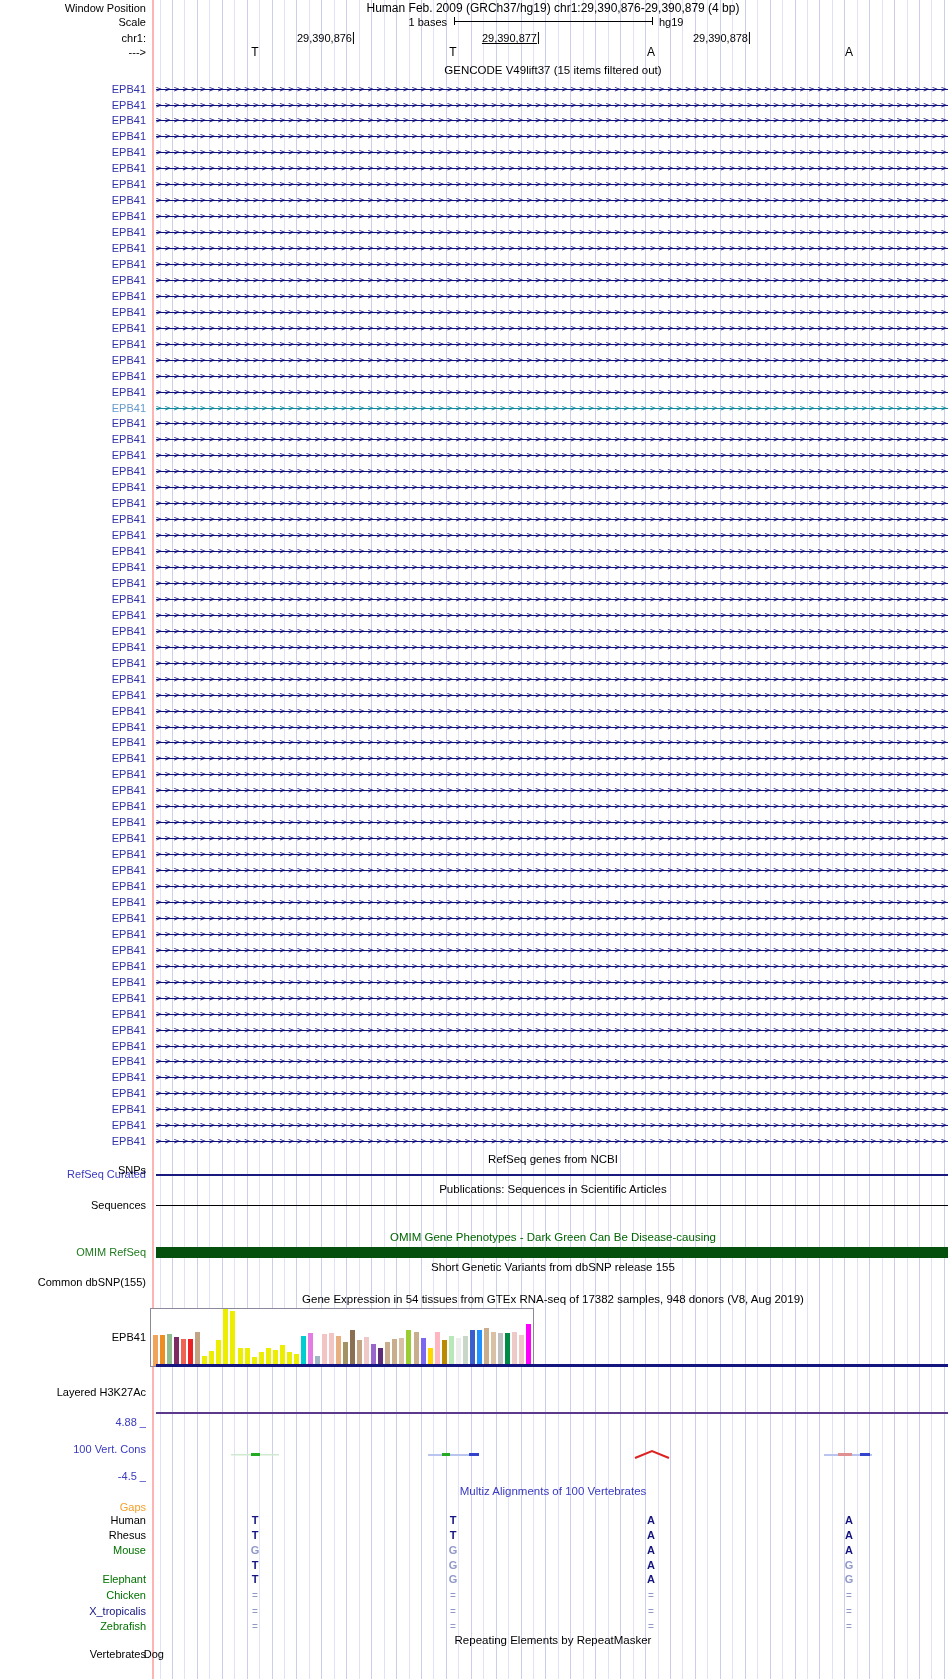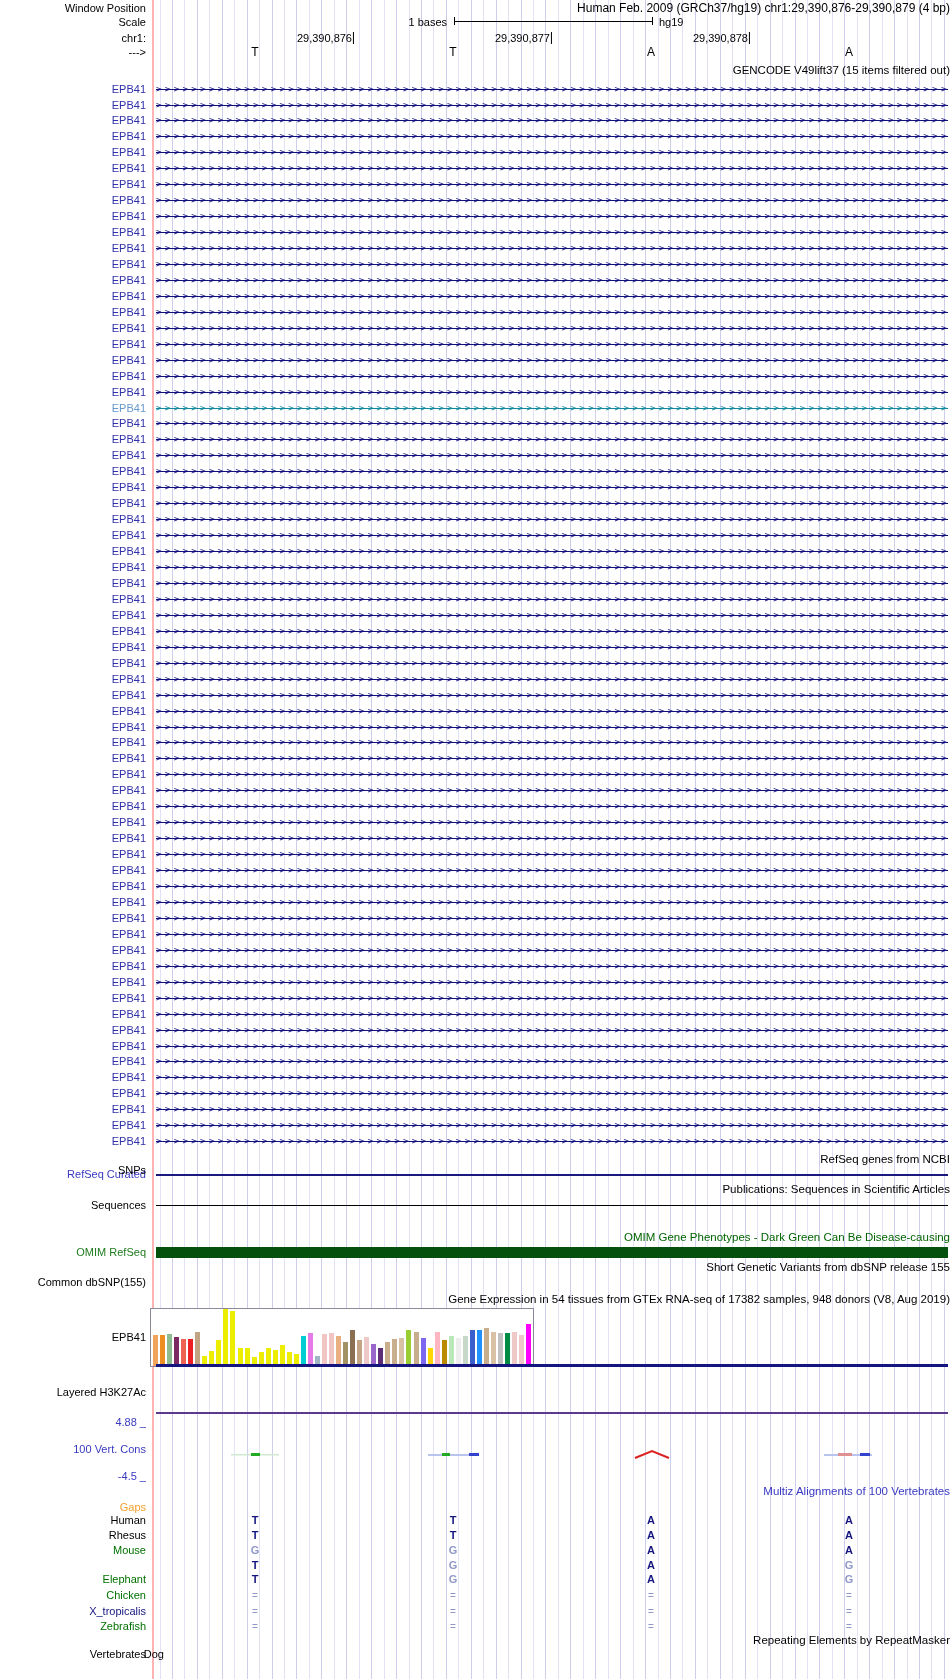--- a/index.html
+++ b/index.html
@@ -1,20 +1,20 @@
 <!DOCTYPE html>
 <html><head>
 <meta charset="utf-8">
 <style>
   html,body{margin:0;padding:0;background:#fff;}
   .stage{position:relative;width:950px;height:1679px;background:#fff;overflow:hidden;
          font-family:"Liberation Sans",sans-serif;color:#000;}
   .abs{position:absolute;}
   .lbl{position:absolute;left:0;width:146px;text-align:right;font-size:11px;line-height:13px;white-space:nowrap;}
-  .title{position:absolute;left:156px;width:794px;text-align:right;font-size:11.5px;line-height:13px;white-space:nowrap;}
+  .title{position:absolute;left:156px;width:794px;text-align:center;font-size:11.5px;line-height:13px;white-space:nowrap;}
   .gridline{position:absolute;top:0;width:1px;height:1679px;}
   .pinkline{position:absolute;left:152px;top:0;width:2px;height:1679px;background:#ffb4b4;}
   .generow{position:absolute;left:0;width:950px;height:16px;}
   .generow .glabel{position:absolute;left:0;top:2px;width:146px;text-align:right;font-size:11px;line-height:12px;}
   .generow .arrows{position:absolute;left:156px;top:1px;width:792px;height:14px;overflow:hidden;
       font-size:9.5px;line-height:14px;letter-spacing:3.1px;white-space:nowrap;font-family:"DejaVu Sans Mono",monospace;
       background:linear-gradient(to bottom,transparent 7px,currentColor 7px,currentColor 8px,transparent 8px);}
   .coord{position:absolute;transform:translateX(-100%);font-size:11px;line-height:12px;height:12px;
          border-right:1px solid #000;padding-right:1px;white-space:nowrap;}
   .baseletter{position:absolute;transform:translateX(-50%);font-size:12px;line-height:13px;}
@@ -104,21 +104,21 @@
   <div class="title" style="top:2px;font-size:12px;">Human Feb. 2009 (GRCh37/hg19)   chr1:29,390,876-29,390,879 (4 bp)</div>
 
   <div class="lbl" style="top:16px;">Scale</div>
   <div class="abs" style="top:16px;left:395px;width:52px;text-align:right;font-size:11px;">1 bases</div>
   <div class="scalebar" style="top:17px;left:454px;width:197px;"></div>
   <div class="abs" style="top:16px;left:659px;font-size:11px;">hg19</div>
 
   <div class="lbl" style="top:32px;">chr1:</div>
   <div id="coords">
       <span class="coord" style="left:354.0px;top:32px;">29,390,876</span>
-      <span class="coord" style="left:552.0px;top:32px;">29,390,877</span>
+      <span class="coord" style="left:539px;top:32px;text-decoration:underline;">29,390,877</span>
       <span class="coord" style="left:750.0px;top:32px;">29,390,878</span>
     </div>
 
   <div class="lbl" style="top:46px;">---&gt;</div>
   <div id="refbases">
       <span class="baseletter" style="left:255.0px;top:46px;">T</span>
       <span class="baseletter" style="left:453.0px;top:46px;">T</span>
       <span class="baseletter" style="left:651.0px;top:46px;">A</span>
       <span class="baseletter" style="left:849.0px;top:46px;">A</span>
     </div>

